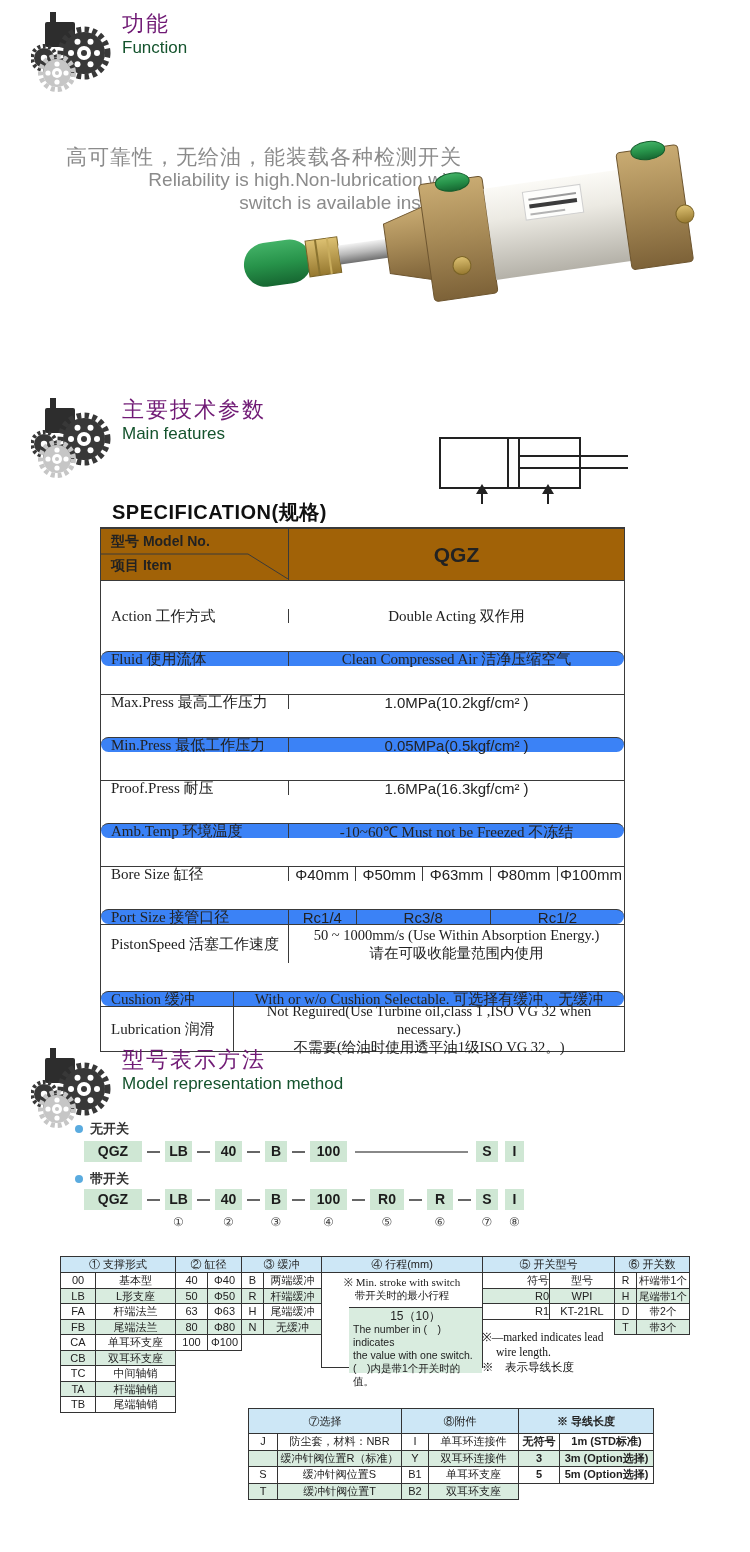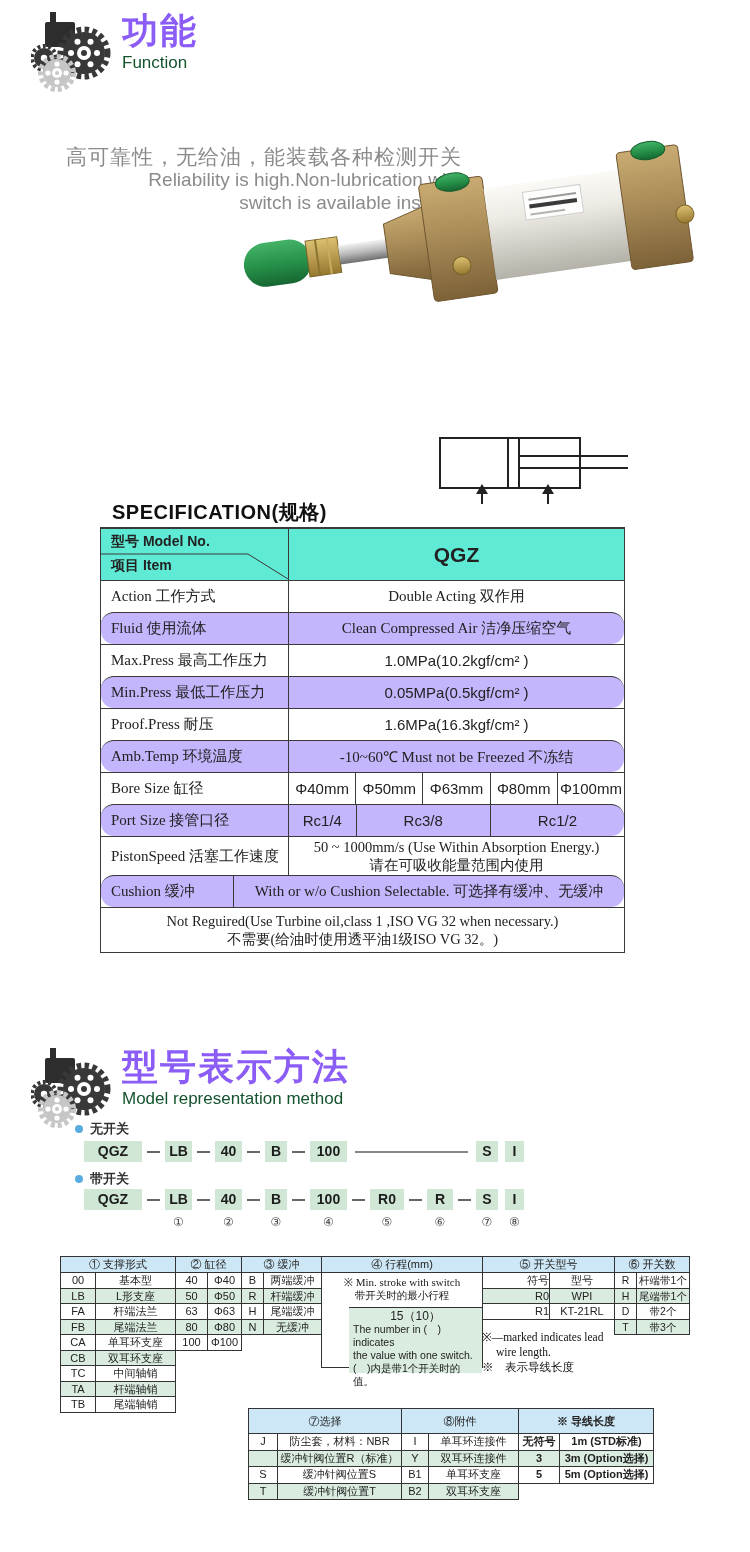--- a/index.html
+++ b/index.html
@@ -2,48 +2,48 @@
 <html><head>
 <meta charset="utf-8">
 <style>
   html,body{margin:0;padding:0;background:#fff;}
   .page{position:relative;width:750px;height:1552px;background:#fff;overflow:hidden;
         font-family:"Liberation Sans",sans-serif;color:#222;}
 
   
   .sec{position:absolute;display:flex;align-items:flex-start;}
   .sec .txt{margin-left:10px;}
-  .t-zh{color:#8b5cf6;font-weight:bold;font-size:36px;line-height:1.05;letter-spacing:2px;}
+  .t-zh{color:#701a75;font-weight:normal;font-size:22px;line-height:1.05;letter-spacing:2px;}
   .t-en{color:#14532d;font-size:17px;margin-top:3px;}
 
   
   .intro{position:absolute;left:36px;top:144px;width:426px;text-align:right;
          color:#8b8b8b;line-height:1.2;}
   .intro .zh{font-size:21px;letter-spacing:1px;}
   .intro .en{font-size:19px;}
 
   
   .spec-title{position:absolute;left:112px;top:499px;font-size:20px;font-weight:bold;color:#101010;letter-spacing:.5px;}
   .spec{position:absolute;left:100px;top:527px;width:525px;border:1px solid #3a3a3a;border-top:2px solid #3a3a3a;box-sizing:border-box;}
-  .sp-head{display:flex;height:51px;background:#5eead4;border-bottom:1px solid #3a3a3a;}
+  .sp-head{display:flex;height:51px;background:#a16207;border-bottom:1px solid #3a3a3a;}
   .sp-hl{width:188px;position:relative;border-right:1px solid #3a3a3a;box-sizing:border-box;}
   .sp-hl svg{position:absolute;left:0;top:0;}
   .sp-model{position:absolute;top:4px;left:10px;font-weight:bold;font-size:14px;}
   .sp-item{position:absolute;bottom:5px;left:10px;font-weight:bold;font-size:14px;}
   .sp-hr{flex:1;display:flex;align-items:center;justify-content:center;font-weight:bold;font-size:21px;}
   .srow{display:flex;align-items:stretch;}
   .srow + .srow{border-top:1px solid #3a3a3a;}
-  .h27{height:31px;} .h38{height:38px;} .h44{height:44px;}
+  .h27{height:14px;margin-top:28px;} .h38{height:38px;} .h44{height:44px;}
   .sl{width:188px;border-right:1px solid #3a3a3a;display:flex;align-items:center;
       padding-left:10px;box-sizing:border-box;font-family:"Liberation Serif",serif;font-size:15px;}
   .sl.narrow{width:133px;}
   .sv{flex:1;display:flex;align-items:center;justify-content:center;font-size:15px;text-align:center;}
   .sv.serif{font-family:"Liberation Serif",serif;}
   .sv.two{flex-direction:column;justify-content:center;line-height:1.25;font-size:14.5px;}
-  .green{background:#c4b5fd;border-radius:13px;}
+  .green{background:#3b82f6;border-radius:13px;}
   .cells{flex:1;display:flex;}
   .cell{display:flex;align-items:center;justify-content:center;font-size:15px;}
   .cell + .cell{border-left:1px solid #3a3a3a;}
   .f1{flex:1;} .f2{flex:2;}
 
   
   .mlabel{position:absolute;display:flex;align-items:center;font-size:13px;font-weight:bold;color:#333;}
   .mlabel .dot{width:8px;height:8px;border-radius:50%;background:#5aabdf;margin-right:7px;}
   .crow{position:absolute;left:84px;width:440px;display:flex;align-items:flex-start;}
   .box{background:#cfe7d4;font-weight:bold;font-size:14px;text-align:center;height:21px;line-height:21px;color:#1c1c1c;}
@@ -193,20 +193,29 @@
         <line x1="305" y1="81" x2="353" y2="81" stroke="#3a3a3a" stroke-width="4"></line>
         <line x1="305" y1="89" x2="340" y2="89" stroke="#b3b3b3" stroke-width="2"></line>
       </g>
 
       <rect x="398" y="40" width="62" height="118" rx="4" fill="url(#gBronze)" stroke="#6e5630"></rect>
       <ellipse cx="430" cy="42" rx="17" ry="9" fill="url(#gGreen)" stroke="#145c2c"></ellipse>
       <circle cx="458" cy="110" r="9" fill="url(#gBrass)" stroke="#7a6326"></circle>
     </g>
   </svg>
 
+  <div class="sec" style="left:30px;top:398px;">
+    <svg width="82" height="80" viewBox="0 0 80 80">
+        <use href="#tractor-sym"></use>
+      </svg>
+    <div class="txt">
+      <div class="t-zh">主要技术参数</div>
+      <div class="t-en">Main features</div>
+    </div>
+  </div>
 
   <svg style="position:absolute;left:432px;top:428px;" width="200" height="80" viewBox="0 0 200 80">
     <rect x="8" y="10" width="140" height="50" fill="none" stroke="#222" stroke-width="2"></rect>
     <line x1="76" y1="10" x2="76" y2="60" stroke="#222" stroke-width="2"></line>
     <line x1="87" y1="10" x2="87" y2="60" stroke="#222" stroke-width="2"></line>
     <line x1="87" y1="28" x2="196" y2="28" stroke="#222" stroke-width="2"></line>
     <line x1="87" y1="40" x2="196" y2="40" stroke="#222" stroke-width="2"></line>
     <line x1="50" y1="76" x2="50" y2="64" stroke="#222" stroke-width="2"></line>
     <polygon points="50,56 44,66 56,66" fill="#222"></polygon>
     <line x1="116" y1="76" x2="116" y2="64" stroke="#222" stroke-width="2"></line>
@@ -275,20 +284,21 @@
       <div class="sv two serif">
         <div>50 ~ 1000mm/s (Use Within Absorption Energy.)</div>
         <div>请在可吸收能量范围内使用</div>
       </div>
     </div>
     <div class="srow h27 green">
       <div class="sl narrow">Cushion 缓冲</div>
       <div class="sv serif">With or w/o Cushion Selectable.  可选择有缓冲、无缓冲</div>
     </div>
     <div class="srow h44">
+      <div class="sl narrow">Lubrication 润滑</div>
       <div class="sv two serif">
         <div>Not Reguired(Use Turbine oil,class 1 ,ISO VG 32 when necessary.)</div>
         <div>不需要(给油时使用透平油1级ISO VG 32。)</div>
       </div>
     </div>
   </div>
 
   <div class="sec" style="left:30px;top:1048px;">
     <svg width="82" height="80" viewBox="0 0 80 80">
         <use href="#tractor-sym"></use>

